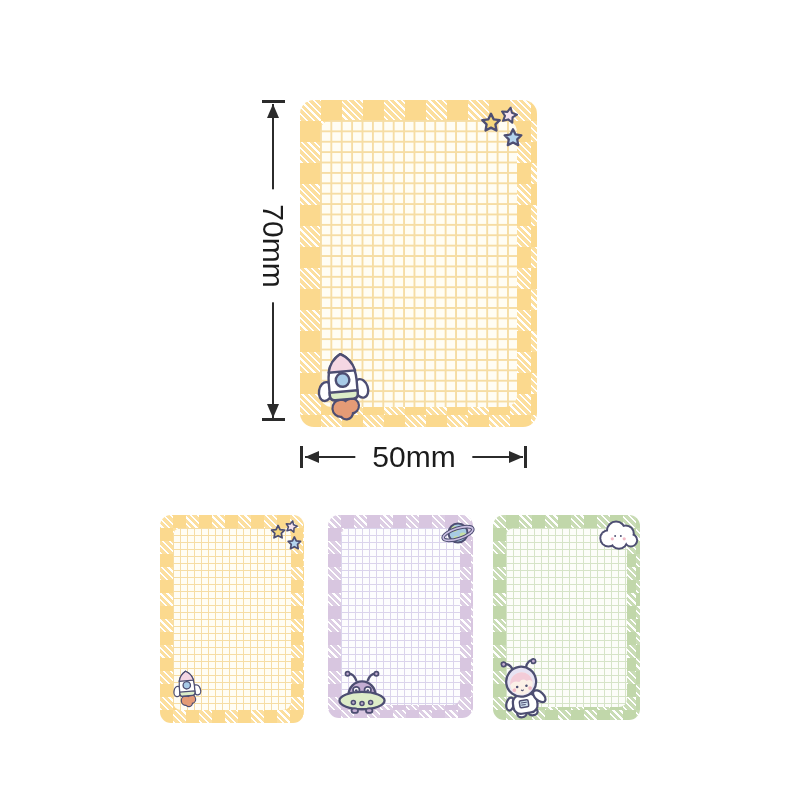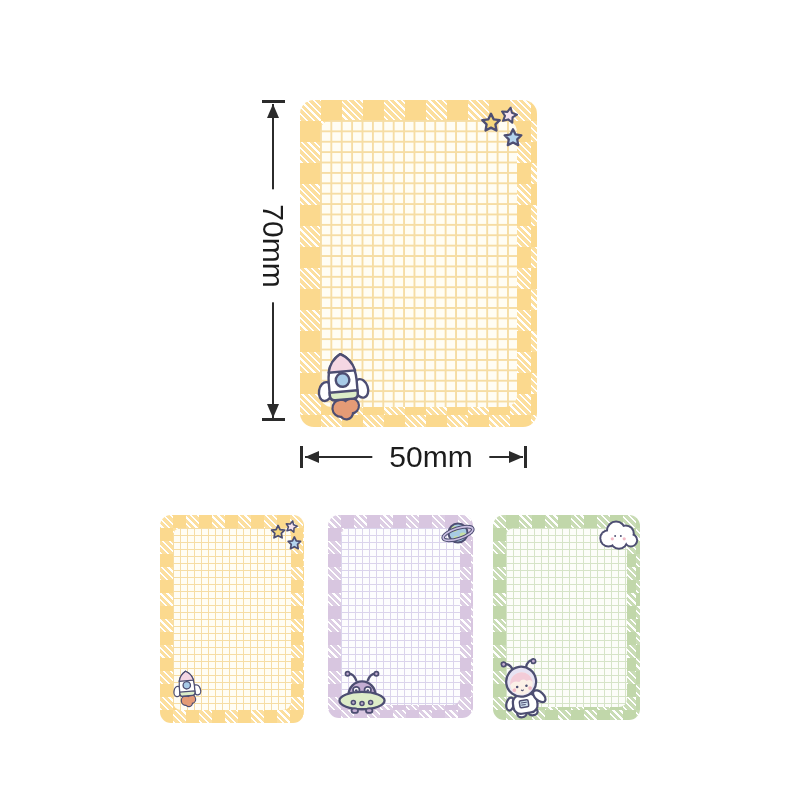--- a/index.html
+++ b/index.html
@@ -60,21 +60,21 @@
           border-bottom:14px solid var(--arrow,#2b2b2b);}
   .tri-down{border-left:6px solid rgba(0,0,0,0);border-right:6px solid rgba(0,0,0,0);
           border-top:14px solid var(--arrow,#2b2b2b);}
   .tri-left{border-top:6px solid rgba(0,0,0,0);border-bottom:6px solid rgba(0,0,0,0);
           border-right:14px solid var(--arrow,#2b2b2b);}
   .tri-right{border-top:6px solid rgba(0,0,0,0);border-bottom:6px solid rgba(0,0,0,0);
           border-left:14px solid var(--arrow,#2b2b2b);}
   .dim-label{position:absolute;font-size:30px;line-height:1;font-weight:500;
              color:var(--label-text,#1c1c1c);background:#fff;white-space:nowrap;}
   .dim-label-v{left:273px;top:246px;transform:translate(-50%,-50%) rotate(90deg);padding:5px 15px;}
-  .dim-label-h{left:431px;top:457px;transform:translate(-50%,-50%);padding:3px 17px;}
+  .dim-label-h{left:414px;top:457px;transform:translate(-50%,-50%);padding:3px 17px;}
 </style>
 </head>
 <body>
 
 <svg width="0" height="0" style="position:absolute" aria-hidden="true">
   <defs>
     <path id="p-star" d="M0,-10 L2.9,-4 L9.5,-3.1 L4.8,1.5 L5.9,8.1 L0,5 L-5.9,8.1 L-4.8,1.5 L-9.5,-3.1 L-2.9,-4 Z"></path>
 
     <g id="g-stars" style="stroke:var(--outline,#4d4e72);stroke-width:2.6;stroke-linejoin:round">
       <use href="#p-star" transform="translate(19,19) scale(0.92)" style="fill:var(--star-yellow,#f6d77d)"></use>

